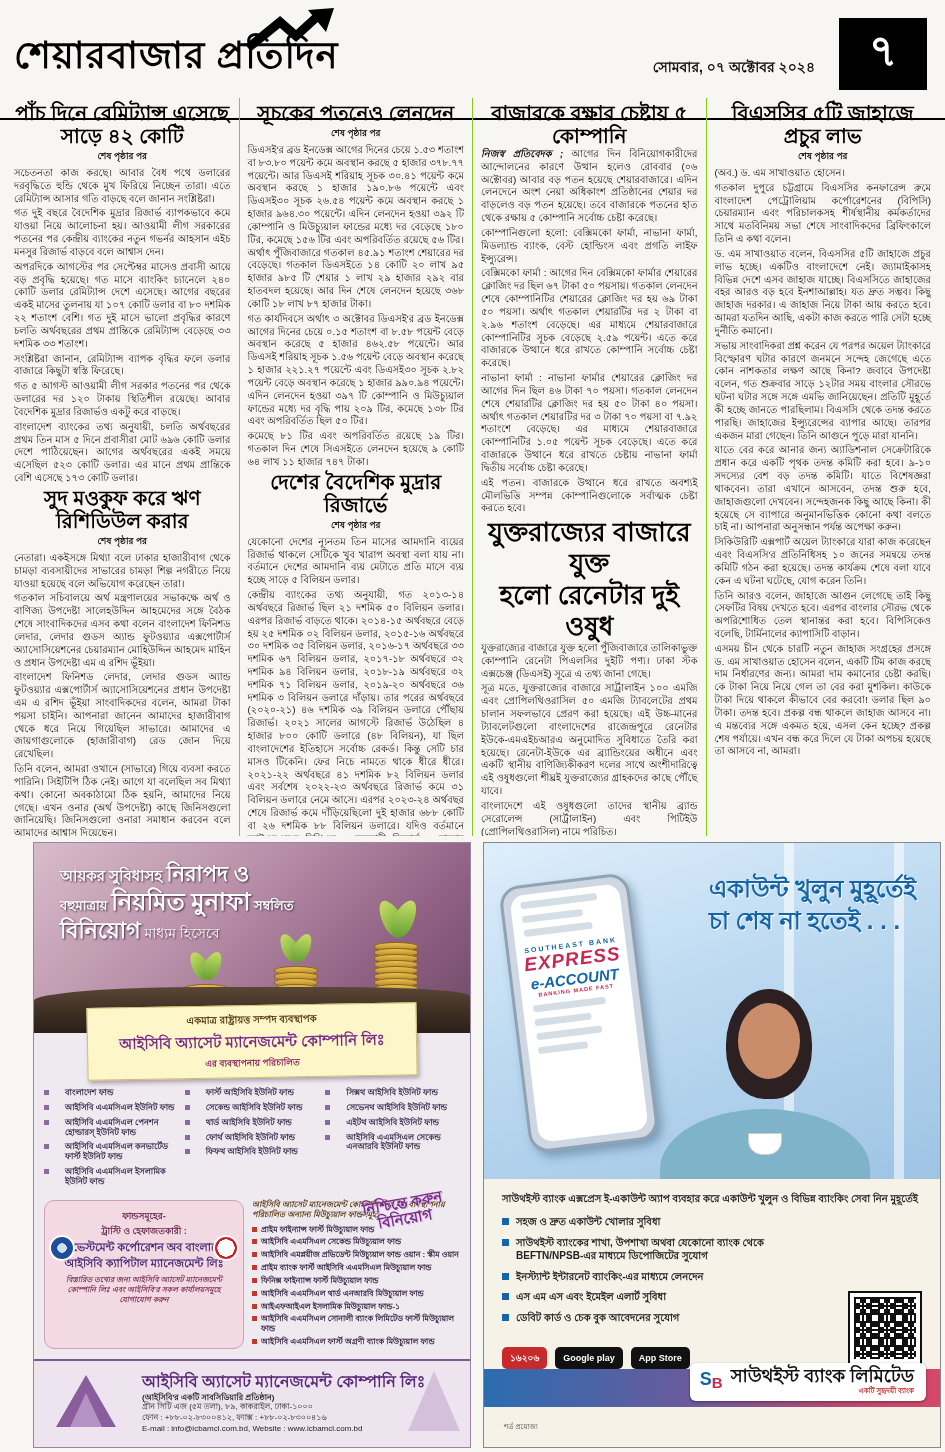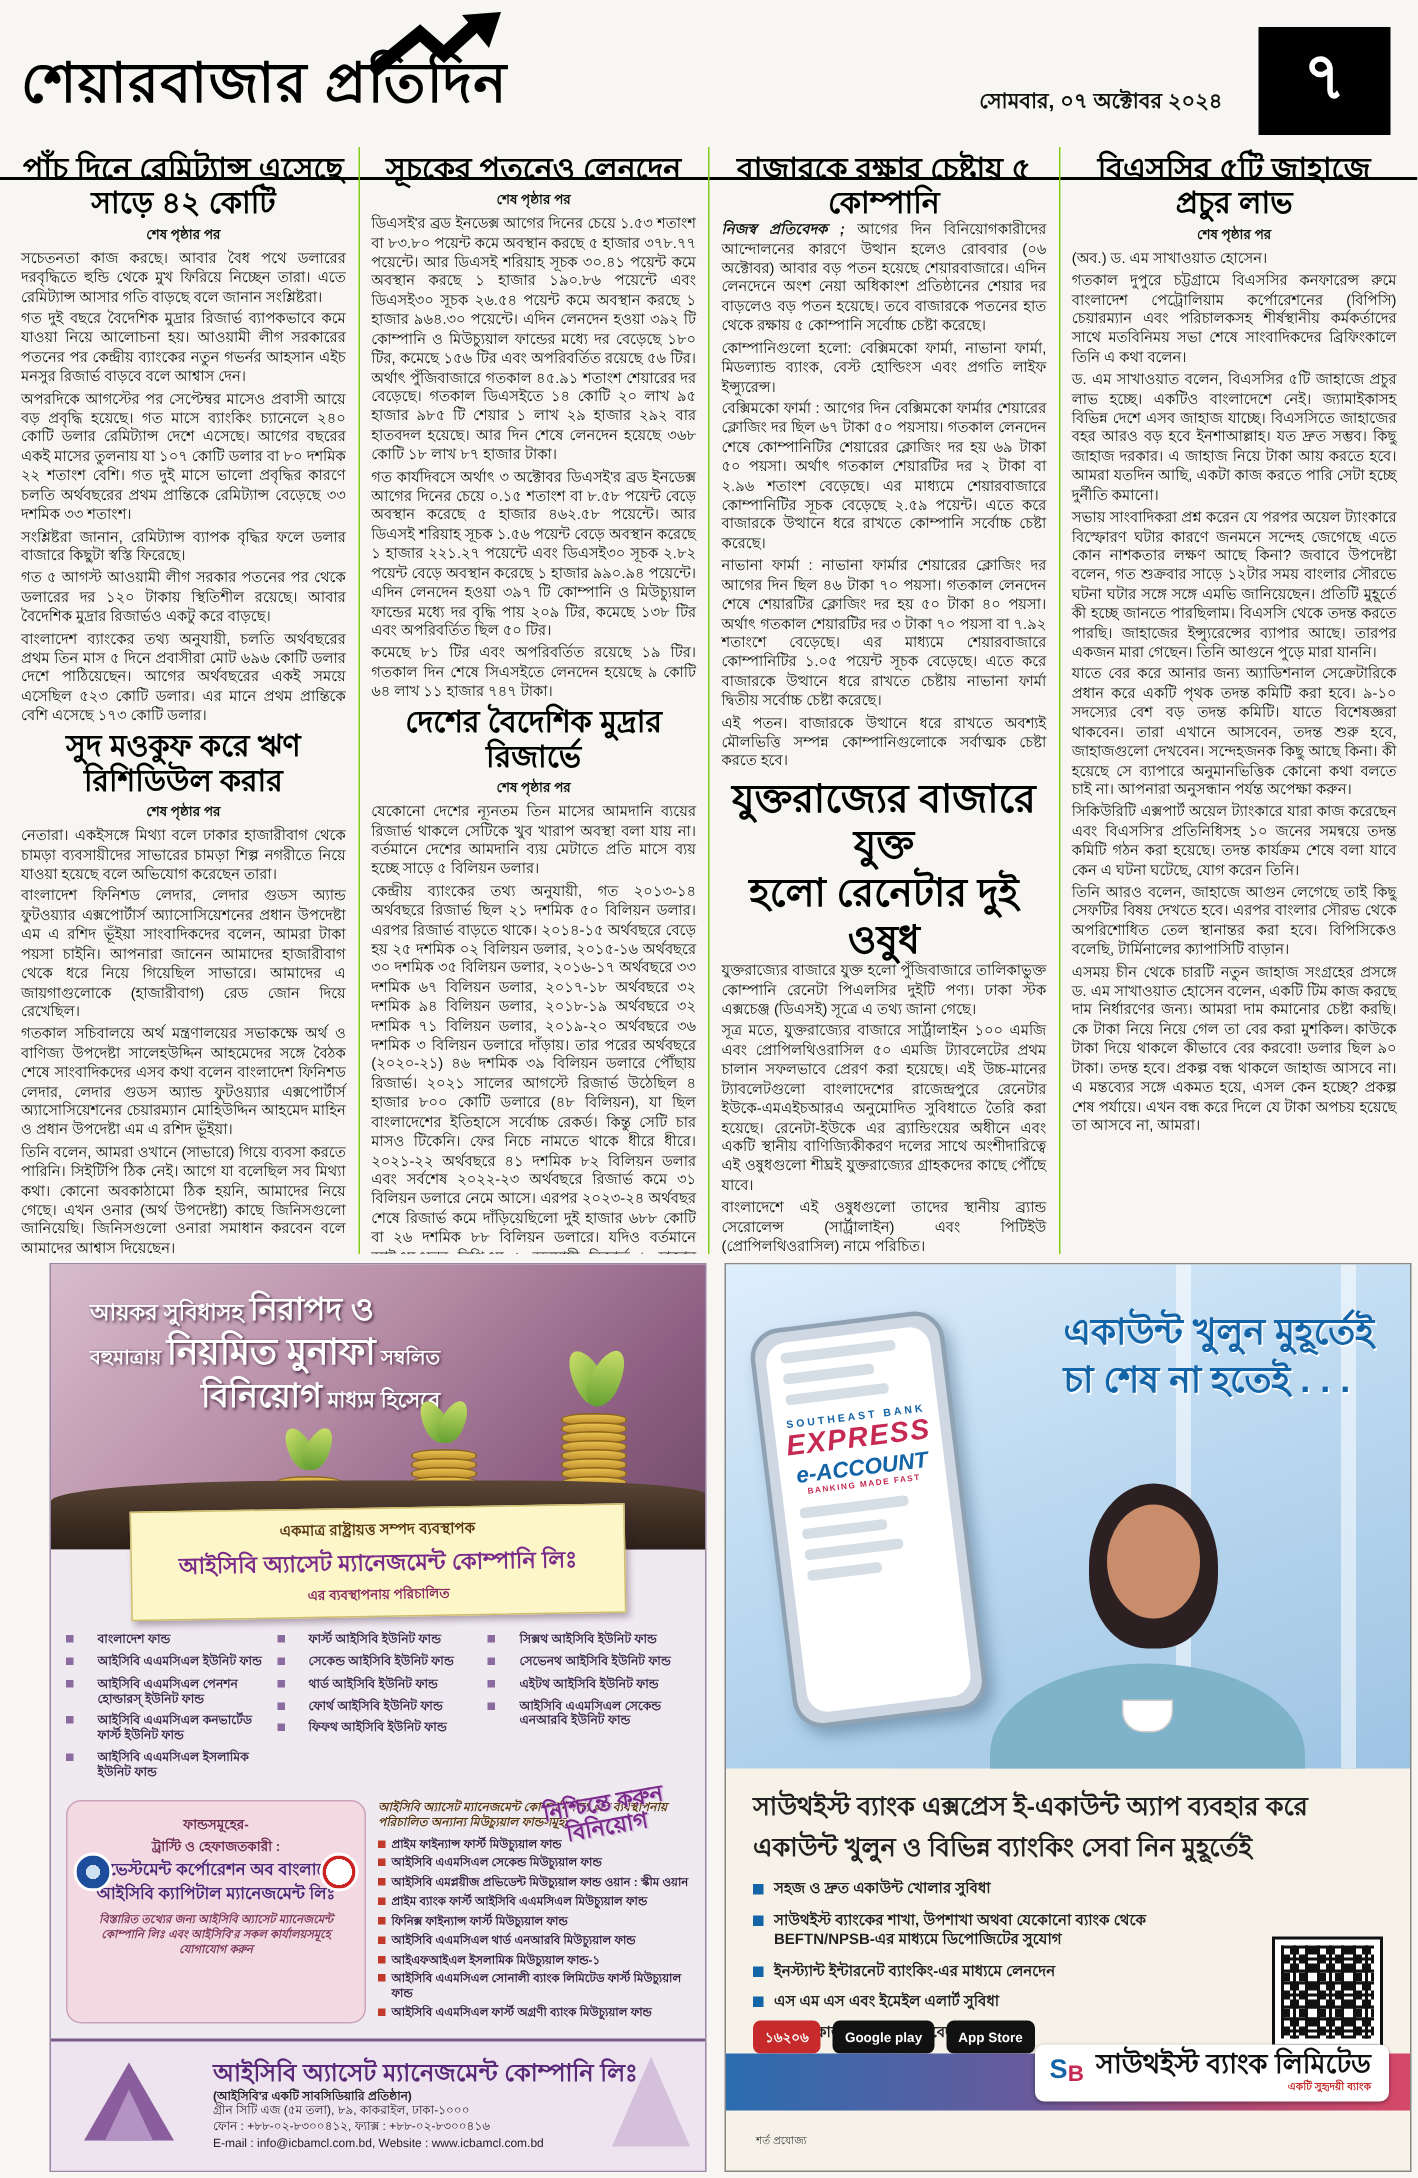--- a/index.html
+++ b/index.html
@@ -32,21 +32,21 @@
   .ad-icb { left:33px; width:438px; border:1px solid #9b86a6; background:#efe9f0; }
   .icb-photo { position:relative; height:190px; overflow:hidden;
     background:linear-gradient(135deg,#d8bccb 0%,#b88fa8 40%,#8e5f82 75%,#6e4a66 100%); }
   .icb-soil { position:absolute; bottom:0; left:0; right:0; height:46px;
     background:linear-gradient(180deg,#5a4636 0%,#3c2d22 60%,#2b2019 100%); border-radius:40% 30% 0 0/30% 20% 0 0; }
   .icb-slogan { position:absolute; left:26px; top:18px; color:#fff; text-shadow:1px 1px 2px #4a2d44; line-height:1.25; }
   .icb-slogan .s1 { font-size:15px; font-weight:bold; }
   .icb-slogan .s1 b { font-size:21px; }
   .icb-slogan .s2 { font-size:13px; font-weight:bold; }
   .icb-slogan .s2 b { font-size:24px; }
-  .icb-slogan .s3 { font-size:14px; font-weight:bold;text-align:right; }
+  .icb-slogan .s3 { font-size:14px; font-weight:normal; }
   .icb-slogan .s3 b { font-size:22px; }
   .coin-stack { position:absolute; bottom:28px; width:44px; }
   .coin { height:9px; background:linear-gradient(180deg,#e8c24f,#b8862b); border:1px solid #8a6418; border-radius:50%/45%; margin-top:-3px; }
   .sprout { position:absolute; left:50%; transform:translateX(-50%); bottom:100%; width:6px; height:26px; }
   .leaf { position:absolute; bottom:6px; width:16px; height:30px; background:linear-gradient(160deg,#cfe26a,#5d9b2f); border-radius:50% 50% 50% 50%/60% 60% 40% 40%; }
   .leaf.l { left:-11px; transform:rotate(-28deg); } .leaf.r { left:1px; transform:rotate(26deg); }
   .icb-banner { position:relative; margin:-28px auto 0; width:330px; background:#fdf6c9; border:1px solid #cdbd6c;
     box-shadow:2px 3px 4px rgba(60,30,60,.35); transform:rotate(-1deg); text-align:center; padding:6px 8px; z-index:3; }
   .icb-banner .b1 { font-size:10px; font-weight:bold; color:#5a3a12; }
   .icb-banner .b2 { font-size:15px; font-weight:900; color:#7a2a88; margin:1px 0; }
@@ -94,21 +94,21 @@
   .ph-brand .sb-sm { font-size:7px; letter-spacing:2px; color:#1464a8; font-weight:bold; }
   .ph-brand .express { font-size:19px; font-weight:900; font-style:italic; color:#c62a52; letter-spacing:1px; }
   .ph-brand .eacct { font-size:15px; font-weight:900; font-style:italic; color:#1464a8; }
   .ph-brand .tag { font-size:5.5px; letter-spacing:1px; color:#c62a52; font-weight:bold; }
   .woman { position:absolute; right:40px; bottom:-10px; width:240px; height:200px; }
   .w-hair { position:absolute; right:88px; top:0; width:86px; height:110px; background:#2c2023; border-radius:50% 50% 45% 45%; }
   .w-face { position:absolute; right:100px; top:14px; width:62px; height:76px; background:#c98d6b; border-radius:50%; }
   .w-body { position:absolute; right:30px; bottom:-40px; width:210px; height:120px; background:#7fb3c9; border-radius:50% 50% 0 0; }
   .w-cup { position:absolute; right:118px; bottom:34px; width:34px; height:22px; background:#fff; border-radius:0 0 14px 14px; border:1px solid #ccc; z-index:2; }
   .seb-features { padding:12px 18px 0; position:relative; }
-  .seb-intro { font-size:17px; font-weight:bold; color:#222; line-height:1.6; margin-bottom:8px; }
+  .seb-intro { font-size:10px; font-weight:bold; color:#222; line-height:1.6; margin-bottom:8px; }
   .seb-features ul { list-style:none; width:320px; }
   .seb-features li { font-size:10px; font-weight:bold; color:#222; margin:0 0 7px; padding-left:14px; position:relative; line-height:1.35; }
   .seb-features li::before { content:""; position:absolute; left:0; top:3px; width:7px; height:7px; background:#1464a8; }
   .qr { position:absolute; right:18px; top:112px; width:74px; height:74px; background:#fff; border:2px solid #111; padding:4px; }
   .qr-grid { width:100%; height:100%;
     background:
       linear-gradient(90deg,#111 2px,transparent 2px) 0 0/8px 8px,
       linear-gradient(#111 2px,transparent 2px) 0 0/8px 8px,
       repeating-conic-gradient(#111 0 25%,#fff 0 50%) 0 0/12px 12px; }
   .badges { position:absolute; left:18px; top:168px; display:flex; gap:8px; align-items:center; }
@@ -151,22 +151,22 @@
         <p>গত দুই বছরে বৈদেশিক মুদ্রার রিজার্ভ ব্যাপকভাবে কমে যাওয়া নিয়ে আলোচনা হয়। আওয়ামী লীগ সরকারের পতনের পর কেন্দ্রীয় ব্যাংকের নতুন গভর্নর আহসান এইচ মনসুর রিজার্ভ বাড়বে বলে আশ্বাস দেন।</p>
         <p>অপরদিকে আগস্টের পর সেপ্টেম্বর মাসেও প্রবাসী আয়ে বড় প্রবৃদ্ধি হয়েছে। গত মাসে ব্যাংকিং চ্যানেলে ২৪০ কোটি ডলার রেমিট্যান্স দেশে এসেছে। আগের বছরের একই মাসের তুলনায় যা ১০৭ কোটি ডলার বা ৮০ দশমিক ২২ শতাংশ বেশি। গত দুই মাসে ভালো প্রবৃদ্ধির কারণে চলতি অর্থবছরের প্রথম প্রান্তিকে রেমিট্যান্স বেড়েছে ৩৩ দশমিক ৩৩ শতাংশ।</p>
         <p>সংশ্লিষ্টরা জানান, রেমিট্যান্স ব্যাপক বৃদ্ধির ফলে ডলার বাজারে কিছুটা স্বস্তি ফিরেছে।</p>
         <p>গত ৫ আগস্ট আওয়ামী লীগ সরকার পতনের পর থেকে ডলারের দর ১২০ টাকায় স্থিতিশীল রয়েছে। আবার বৈদেশিক মুদ্রার রিজার্ভও একটু করে বাড়ছে।</p>
         <p>বাংলাদেশ ব্যাংকের তথ্য অনুযায়ী, চলতি অর্থবছরের প্রথম তিন মাস ৫ দিনে প্রবাসীরা মোট ৬৯৬ কোটি ডলার দেশে পাঠিয়েছেন। আগের অর্থবছরের একই সময়ে এসেছিল ৫২৩ কোটি ডলার। এর মানে প্রথম প্রান্তিকে বেশি এসেছে ১৭৩ কোটি ডলার।</p>
       </div>
     <h2 class="head">সুদ মওকুফ করে ঋণ রিশিডিউল করার</h2>
     <div class="cont">শেষ পৃষ্ঠার পর</div>
     <div class="body-text">
         <p>নেতারা। একইসঙ্গে মিথ্যা বলে ঢাকার হাজারীবাগ থেকে চামড়া ব্যবসায়ীদের সাভারের চামড়া শিল্প নগরীতে নিয়ে যাওয়া হয়েছে বলে অভিযোগ করেছেন তারা।</p>
+        <p>গতকাল সচিবালয়ে অর্থ মন্ত্রণালয়ের সভাকক্ষে অর্থ ও বাণিজ্য উপদেষ্টা সালেহউদ্দিন আহমেদের সঙ্গে বৈঠক শেষে সাংবাদিকদের এসব কথা বলেন বাংলাদেশ ফিনিশড লেদার, লেদার গুডস অ্যান্ড ফুটওয়্যার এক্সপোর্টার্স অ্যাসোসিয়েশনের চেয়ারম্যান মোহিউদ্দিন আহমেদ মাহিন ও প্রধান উপদেষ্টা এম এ রশিদ ভূঁইয়া।</p>
         <p>বাংলাদেশ ফিনিশড লেদার, লেদার গুডস অ্যান্ড ফুটওয়্যার এক্সপোর্টার্স অ্যাসোসিয়েশনের প্রধান উপদেষ্টা এম এ রশিদ ভূঁইয়া সাংবাদিকদের বলেন, আমরা টাকা পয়সা চাইনি। আপনারা জানেন আমাদের হাজারীবাগ থেকে ধরে নিয়ে গিয়েছিল সাভারে। আমাদের এ জায়গাগুলোকে (হাজারীবাগ) রেড জোন দিয়ে রেখেছিল।</p>
-        <p>গতকাল সচিবালয়ে অর্থ মন্ত্রণালয়ের সভাকক্ষে অর্থ ও বাণিজ্য উপদেষ্টা সালেহউদ্দিন আহমেদের সঙ্গে বৈঠক শেষে সাংবাদিকদের এসব কথা বলেন বাংলাদেশ ফিনিশড লেদার, লেদার গুডস অ্যান্ড ফুটওয়্যার এক্সপোর্টার্স অ্যাসোসিয়েশনের চেয়ারম্যান মোহিউদ্দিন আহমেদ মাহিন ও প্রধান উপদেষ্টা এম এ রশিদ ভূঁইয়া।</p>
         <p>তিনি বলেন, আমরা ওখানে (সাভারে) গিয়ে ব্যবসা করতে পারিনি। সিইটিপি ঠিক নেই। আগে যা বলেছিল সব মিথ্যা কথা। কোনো অবকাঠামো ঠিক হয়নি, আমাদের নিয়ে গেছে। এখন ওনার (অর্থ উপদেষ্টা) কাছে জিনিসগুলো জানিয়েছি। জিনিসগুলো ওনারা সমাধান করবেন বলে আমাদের আশ্বাস দিয়েছেন।</p>
       </div>
   </div>
 
   <div class="col">
     <h2 class="head">সূচকের পতনেও লেনদেন</h2>
     <div class="cont">শেষ পৃষ্ঠার পর</div>
     <div class="body-text">
         <p>ডিএসই'র ব্রড ইনডেক্স আগের দিনের চেয়ে ১.৫৩ শতাংশ বা ৮৩.৮০ পয়েন্ট কমে অবস্থান করছে ৫ হাজার ৩৭৮.৭৭ পয়েন্টে। আর ডিএসই শরিয়াহ সূচক ৩০.৪১ পয়েন্ট কমে অবস্থান করছে ১ হাজার ১৯০.৮৬ পয়েন্টে এবং ডিএসই৩০ সূচক ২৬.৫৪ পয়েন্ট কমে অবস্থান করছে ১ হাজার ৯৬৪.৩০ পয়েন্টে। এদিন লেনদেন হওয়া ৩৯২ টি কোম্পানি ও মিউচ্যুয়াল ফান্ডের মধ্যে দর বেড়েছে ১৮০ টির, কমেছে ১৫৬ টির এবং অপরিবর্তিত রয়েছে ৫৬ টির। অর্থাৎ পুঁজিবাজারে গতকাল ৪৫.৯১ শতাংশ শেয়ারের দর বেড়েছে। গতকাল ডিএসইতে ১৪ কোটি ২০ লাখ ৯৫ হাজার ৯৮৫ টি শেয়ার ১ লাখ ২৯ হাজার ২৯২ বার হাতবদল হয়েছে। আর দিন শেষে লেনদেন হয়েছে ৩৬৮ কোটি ১৮ লাখ ৮৭ হাজার টাকা।</p>
         <p>গত কার্যদিবসে অর্থাৎ ৩ অক্টোবর ডিএসই'র ব্রড ইনডেক্স আগের দিনের চেয়ে ০.১৫ শতাংশ বা ৮.৫৮ পয়েন্ট বেড়ে অবস্থান করেছে ৫ হাজার ৪৬২.৫৮ পয়েন্টে। আর ডিএসই শরিয়াহ সূচক ১.৫৬ পয়েন্ট বেড়ে অবস্থান করেছে ১ হাজার ২২১.২৭ পয়েন্টে এবং ডিএসই৩০ সূচক ২.৮২ পয়েন্ট বেড়ে অবস্থান করেছে ১ হাজার ৯৯০.৯৪ পয়েন্টে। এদিন লেনদেন হওয়া ৩৯৭ টি কোম্পানি ও মিউচ্যুয়াল ফান্ডের মধ্যে দর বৃদ্ধি পায় ২০৯ টির, কমেছে ১৩৮ টির এবং অপরিবর্তিত ছিল ৫০ টির।</p>

